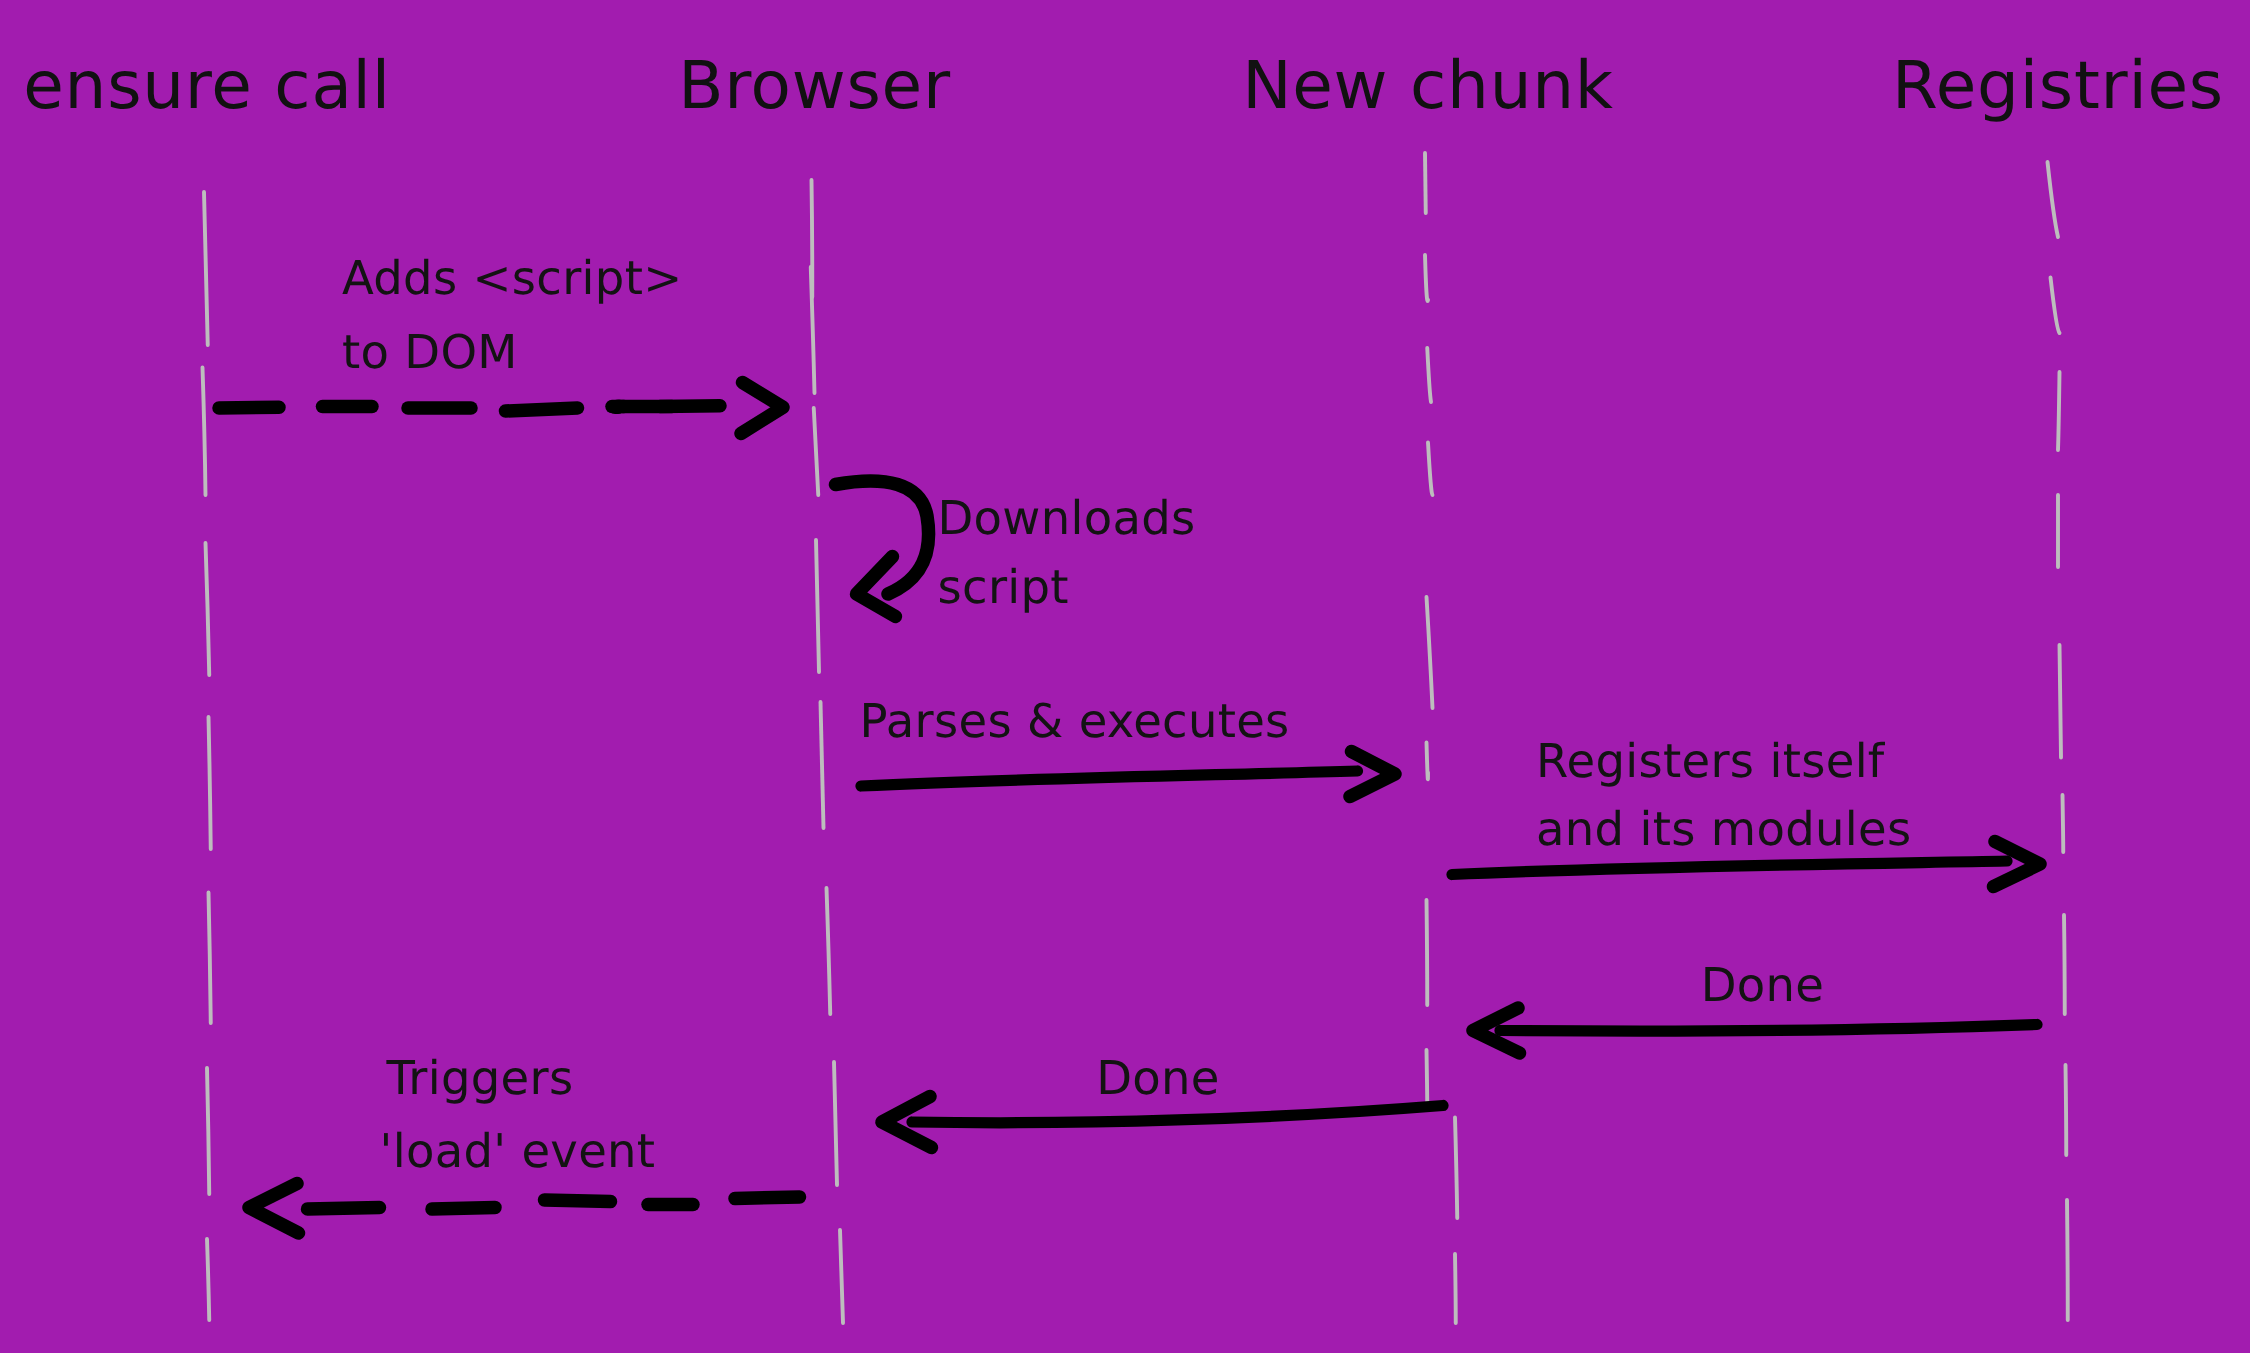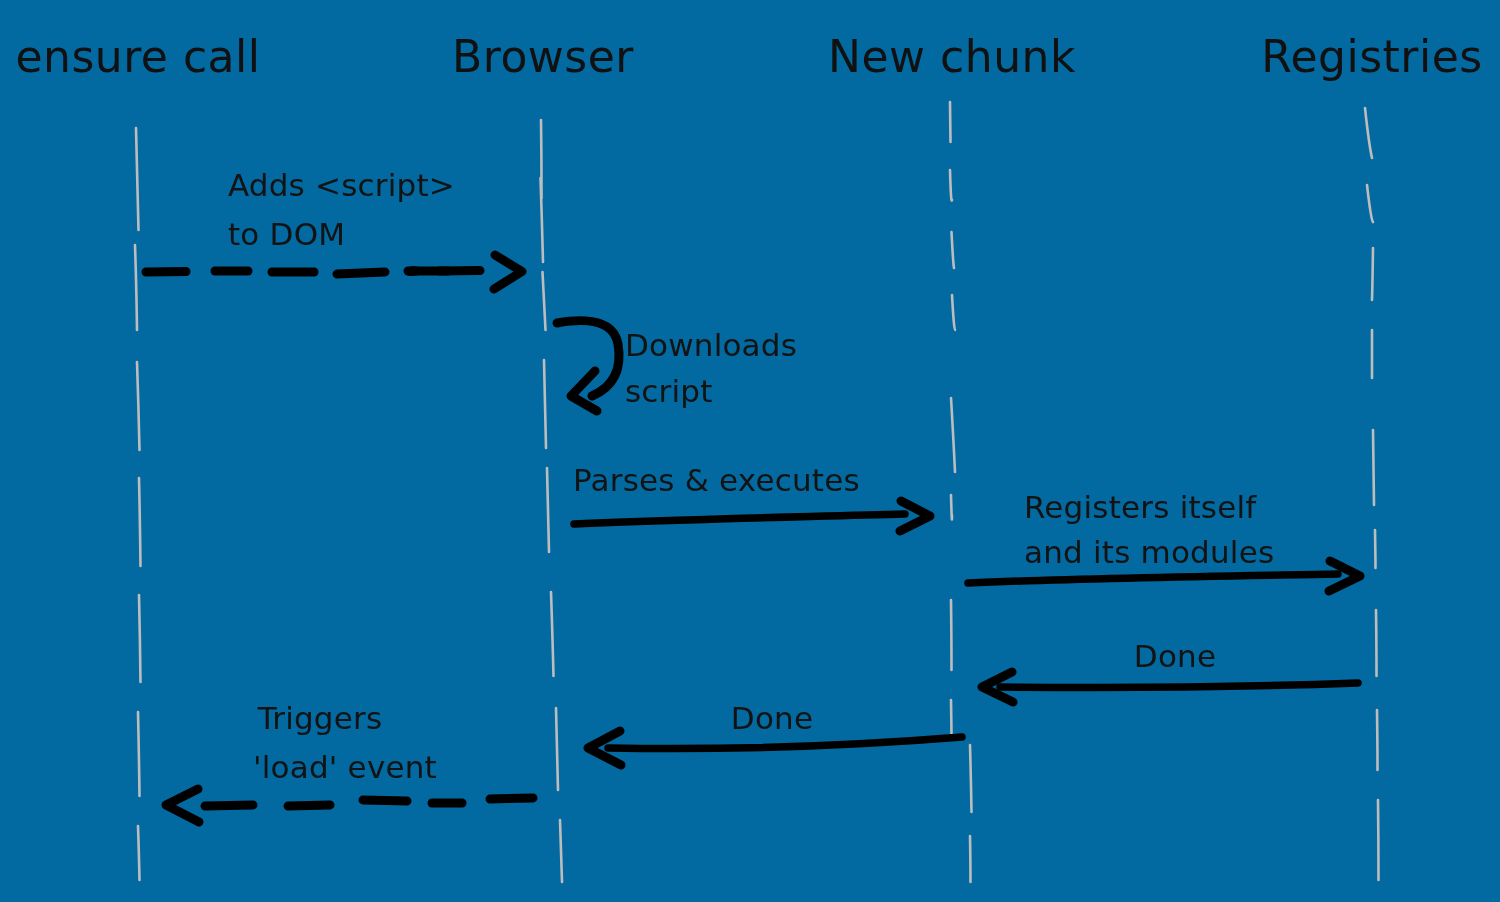--- a/index.html
+++ b/index.html
@@ -8,21 +8,21 @@
     padding: 0;
     background: #ffffff;
   }
   body {
     font-family: "DejaVu Sans", sans-serif;
   }
   #diagram-root {
     position: relative;
     width: 1500px;
     height: 902px;
-    background: #0369a1;
+    background: #a21caf;
     overflow: hidden;
   }
   #diagram-svg {
     position: absolute;
     left: 0;
     top: 0;
     width: 1500px;
     height: 902px;
     display: block;
   }

